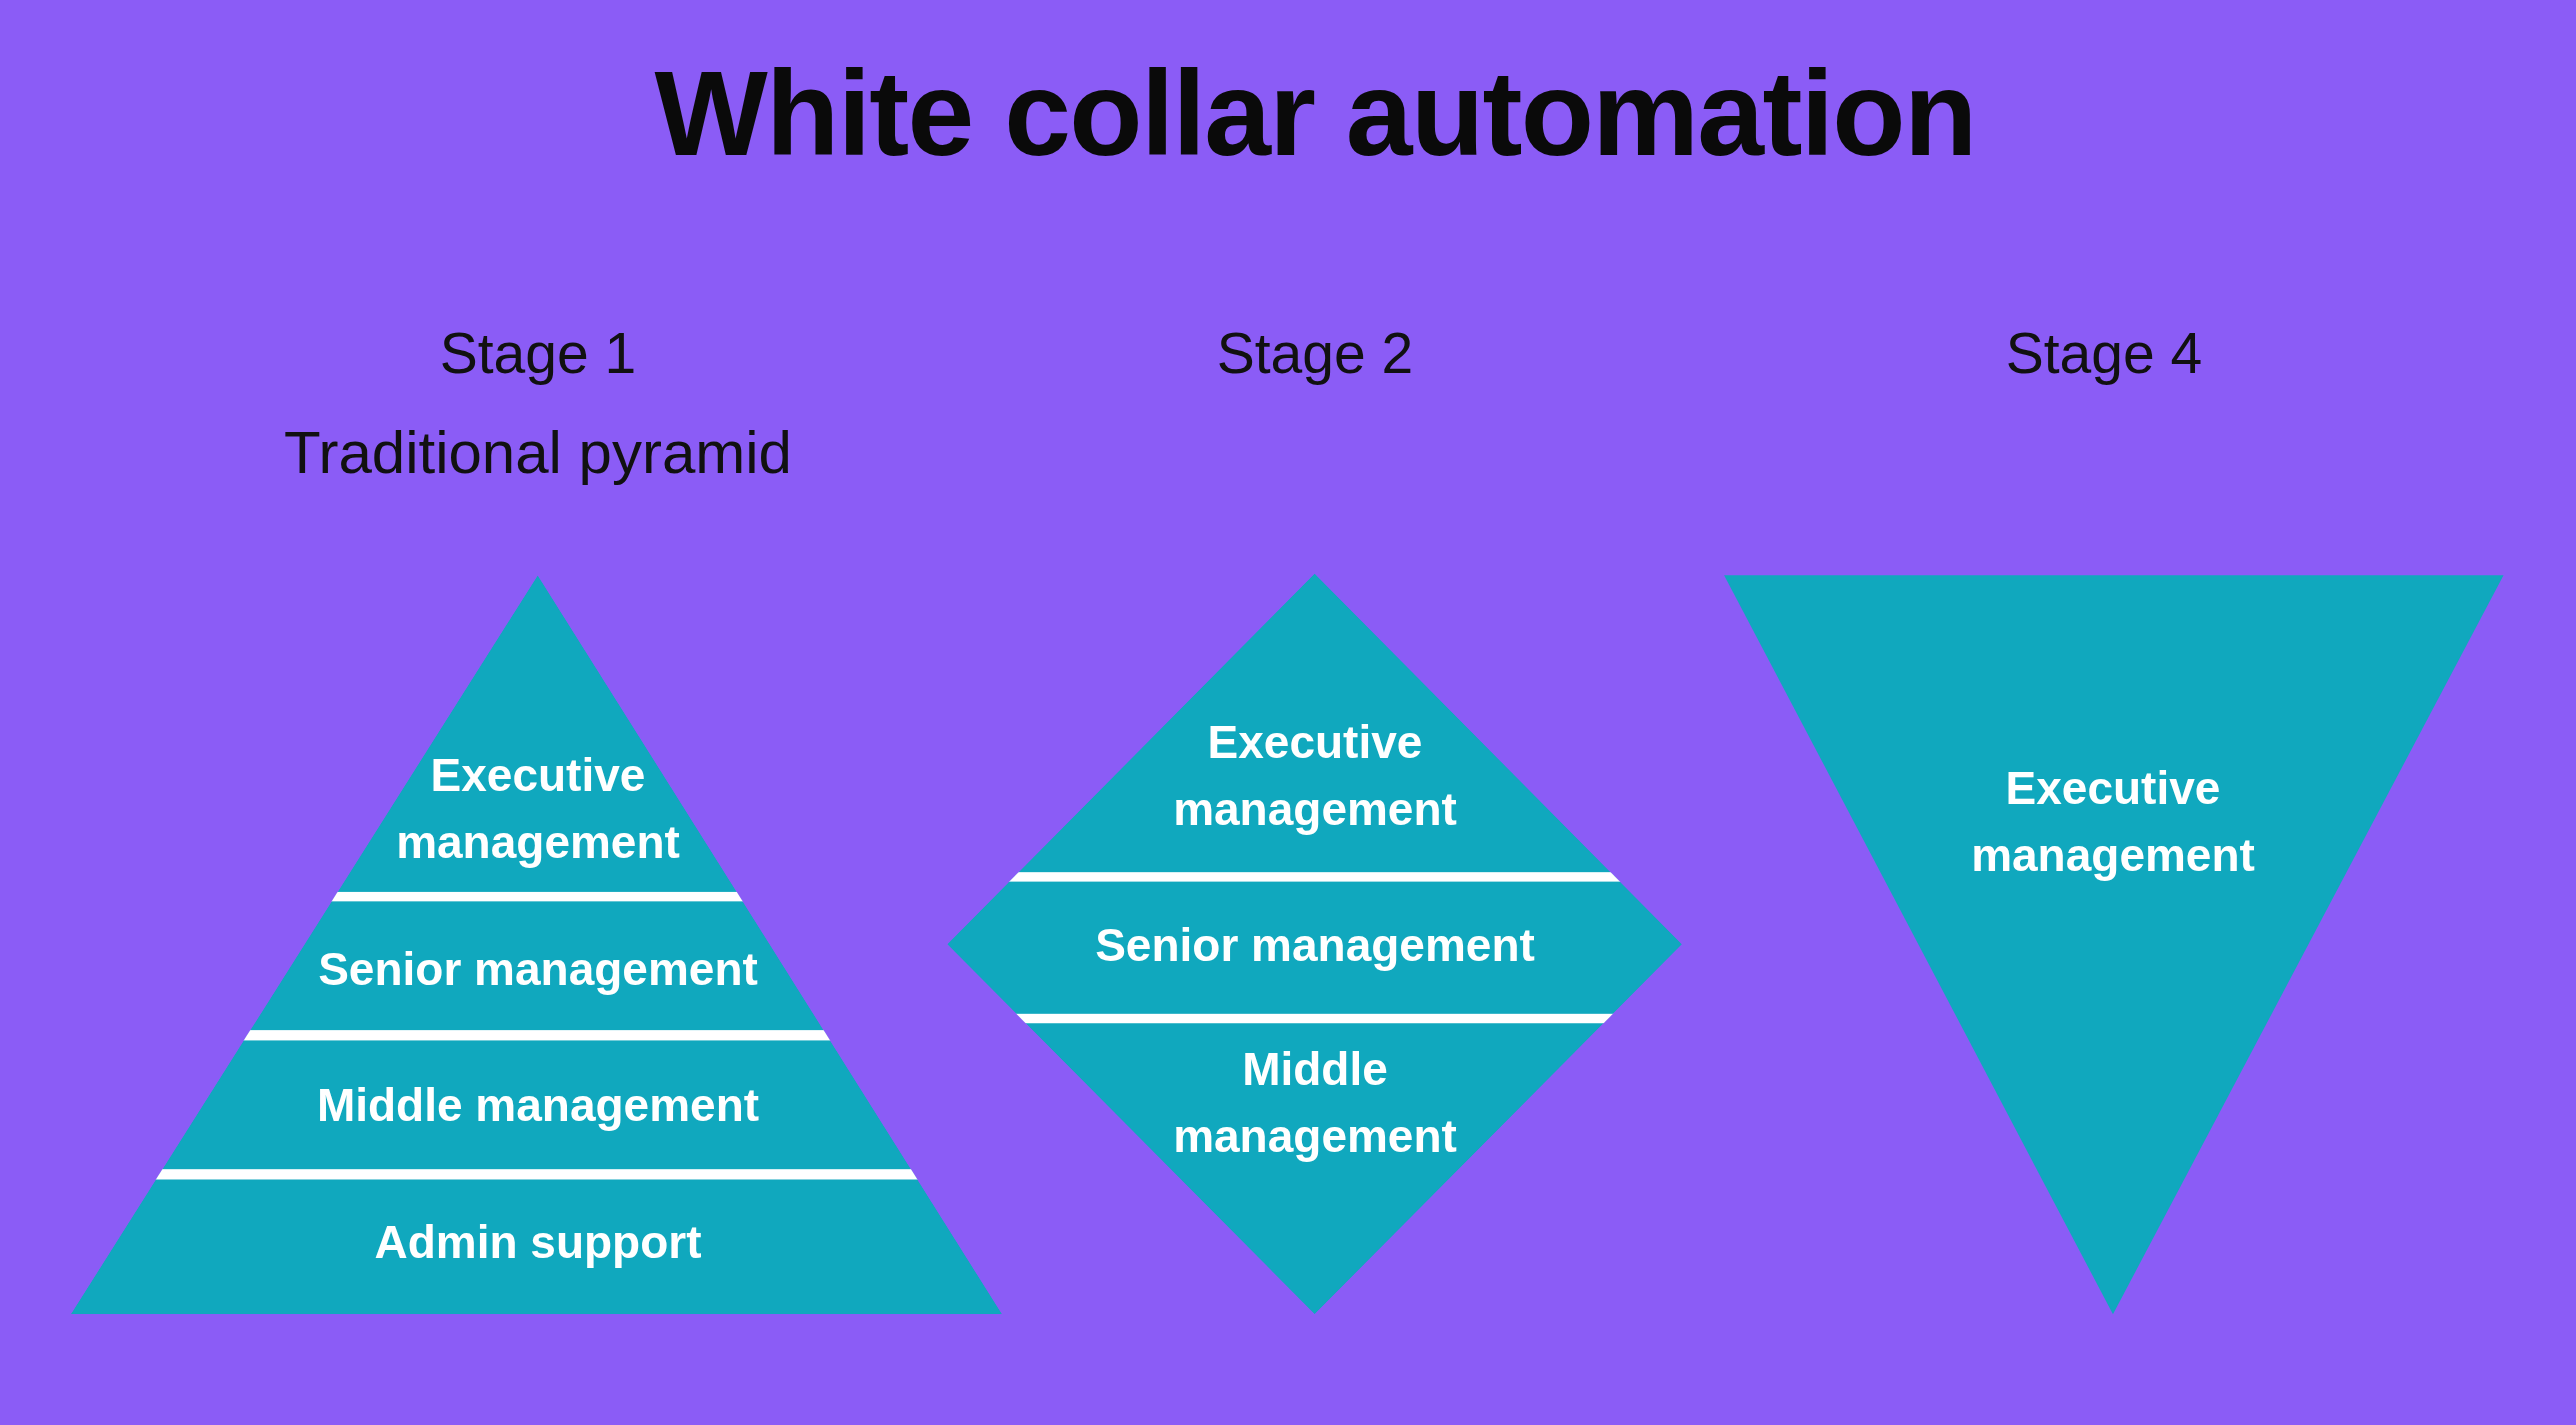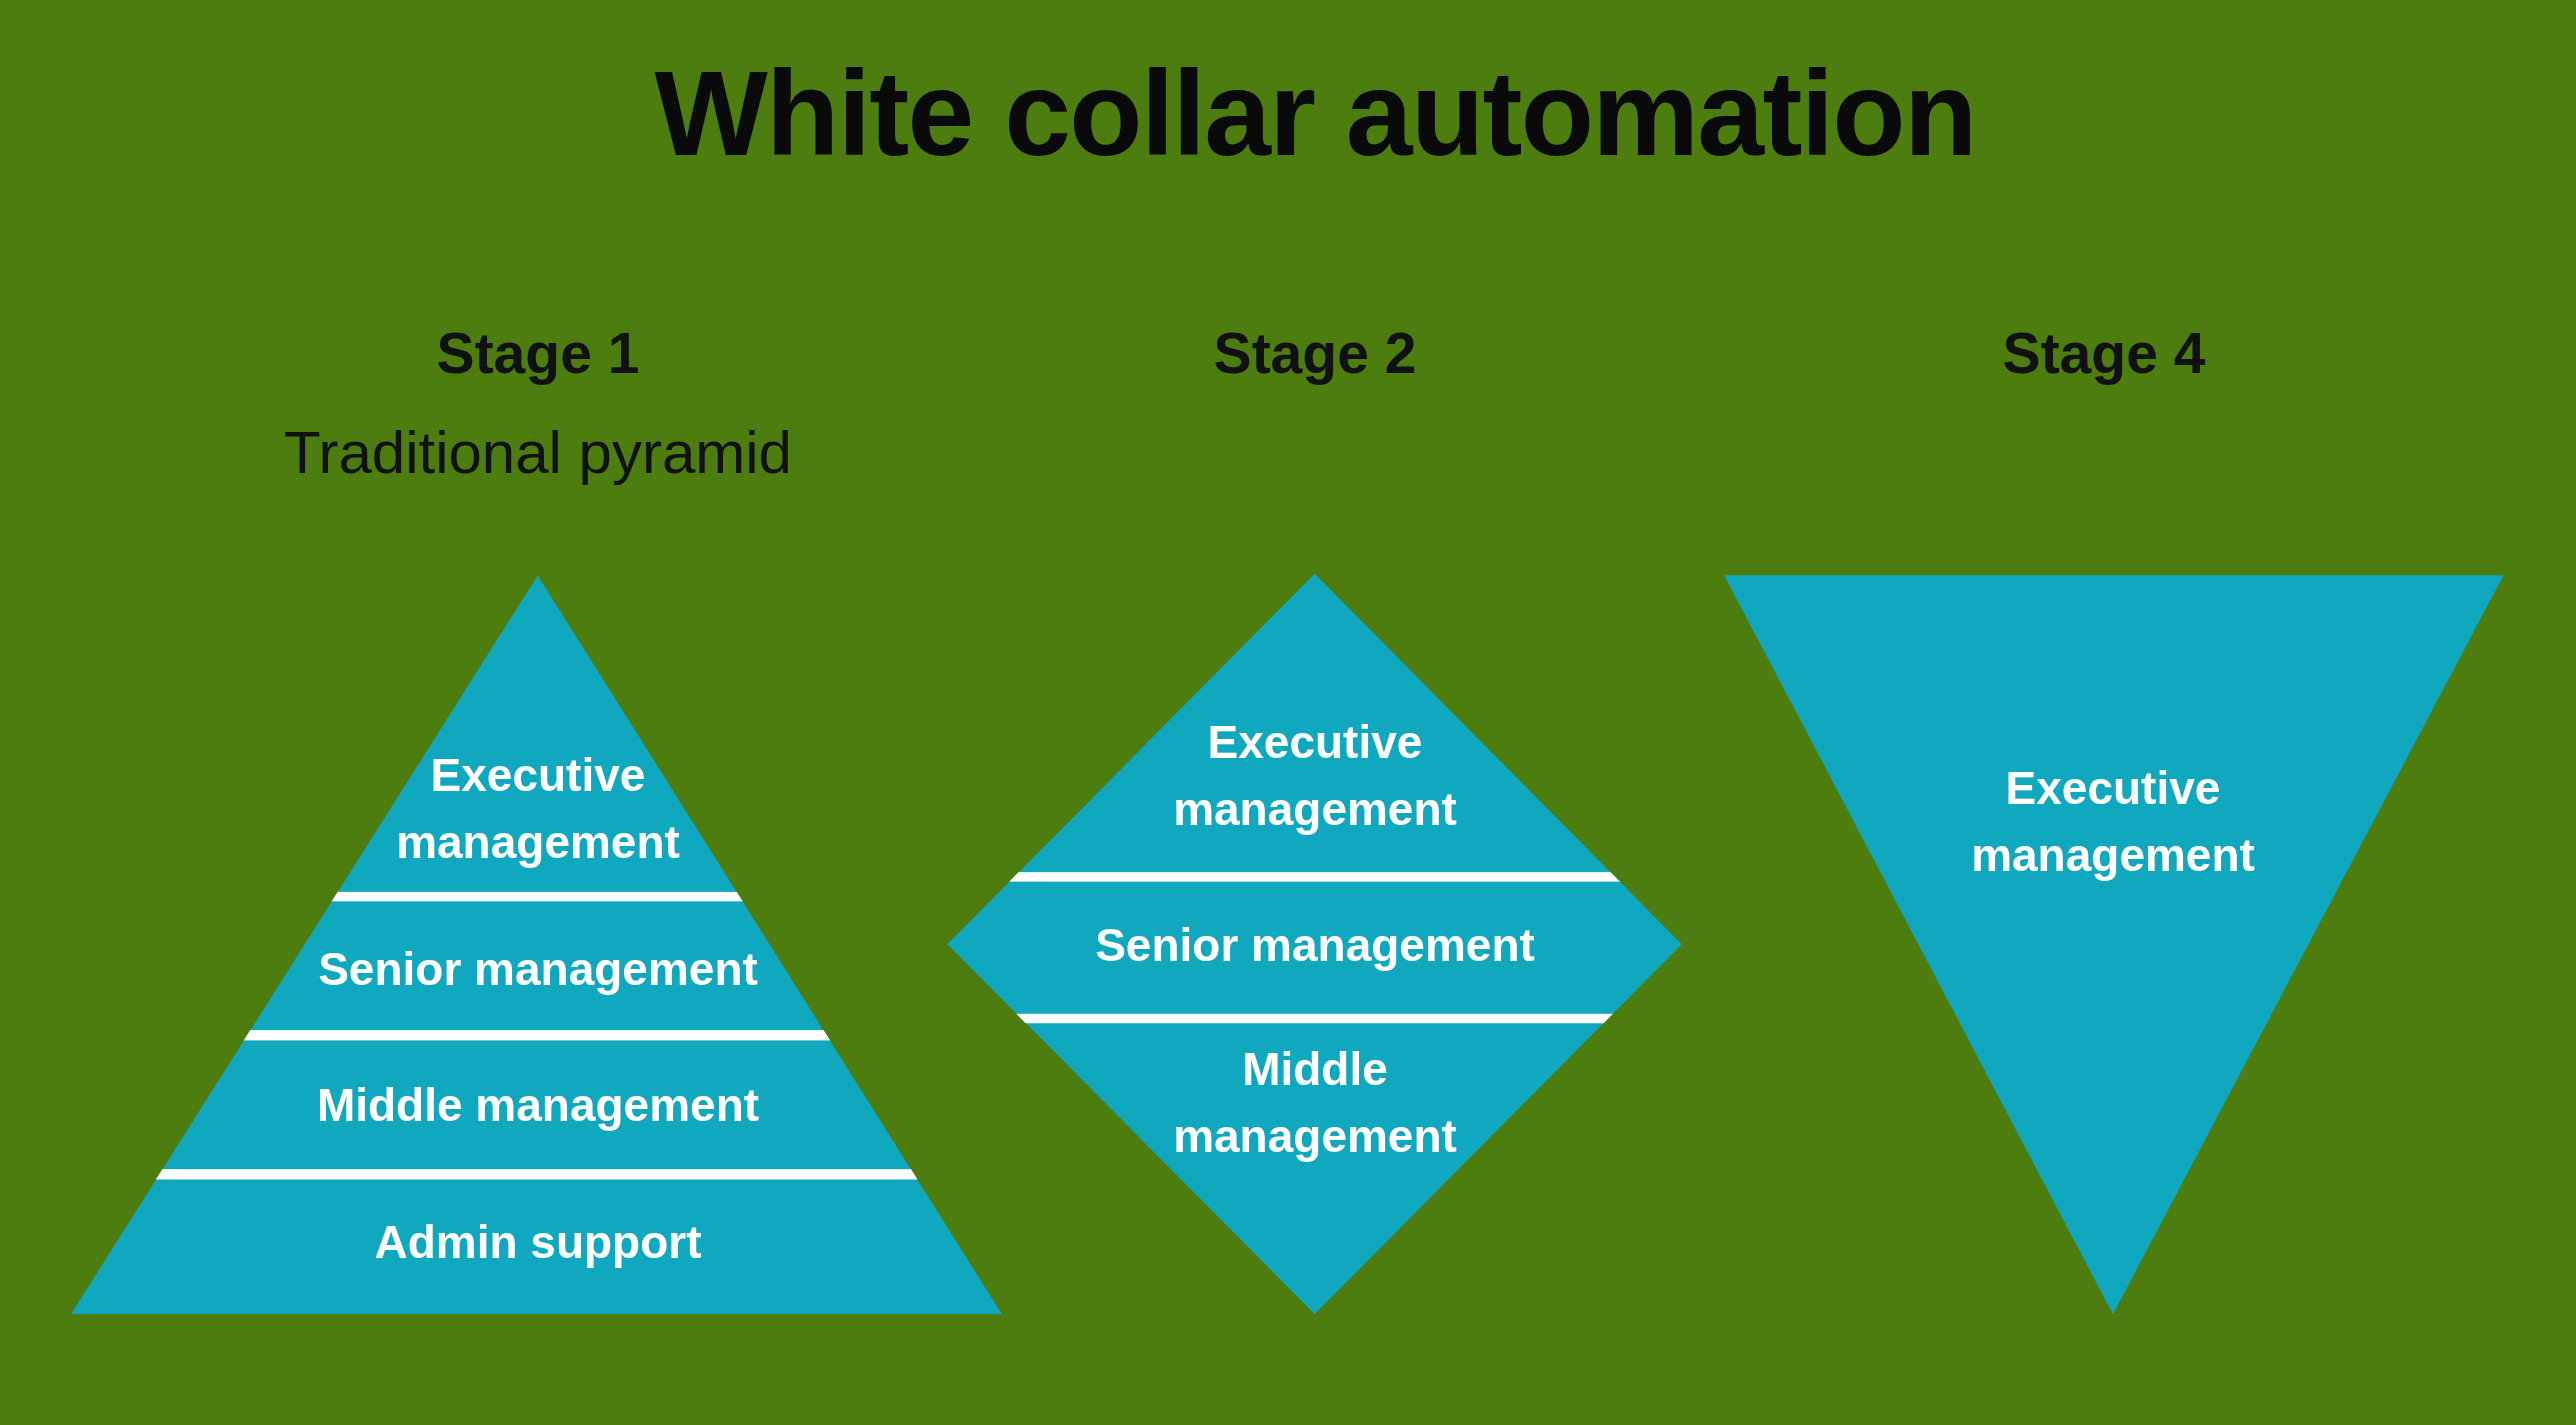--- a/index.html
+++ b/index.html
@@ -4,41 +4,41 @@
 <style>
   html, body {
     margin: 0;
     padding: 0;
     background: #ffffff;
   }
   #canvas {
     position: relative;
     width: 2576px;
     height: 1425px;
-    background: #4d7c0f;
+    background: #8b5cf6;
     overflow: hidden;
     font-family: "Liberation Sans", sans-serif;
   }
   .abs { position: absolute; }
   #main-title {
     top: 47px;
     left: 1315px;
     transform: translateX(-50%);
     font-size: 120px;
     font-weight: bold;
     letter-spacing: -1.7px;
     color: #0a0a0a;
     white-space: nowrap;
     line-height: 1.1;
   }
   .stage-name {
     top: 325px;
     transform: translateX(-50%);
     font-size: 57px;
-    font-weight: bold;
+    font-weight: normal;
     color: #111111;
     white-space: nowrap;
     line-height: 1;
   }
   .stage-subtitle {
     top: 415px;
     transform: translateX(-50%);
     font-size: 60px;
     font-weight: normal;
     color: #111111;

